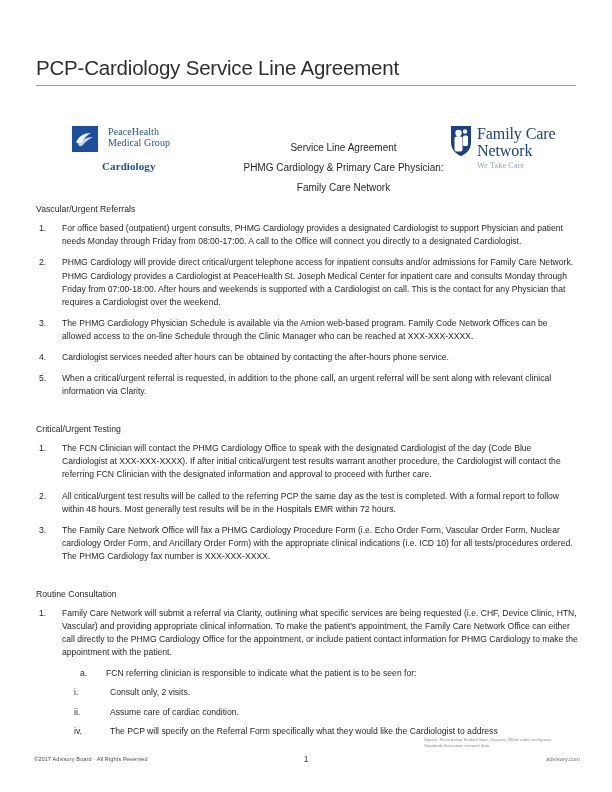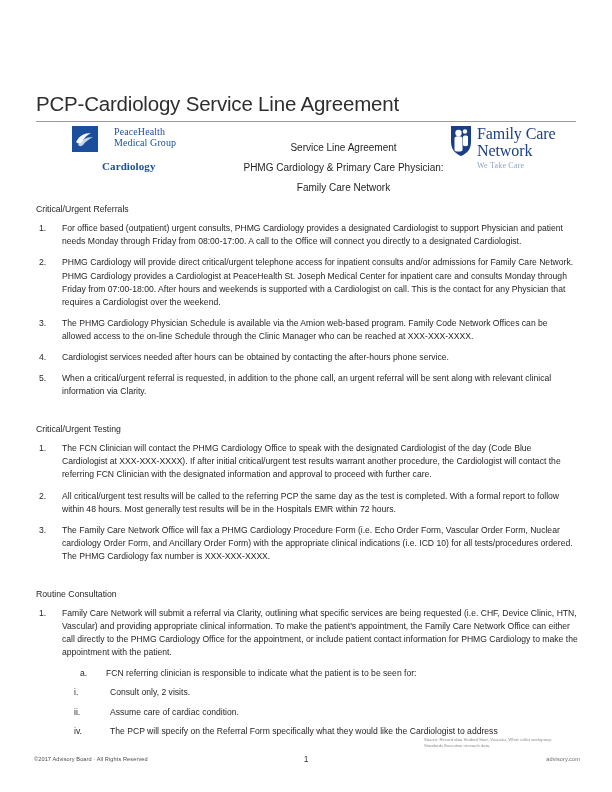--- a/index.html
+++ b/index.html
@@ -17,21 +17,20 @@
     overflow: hidden;
     box-sizing: border-box;
   }
 
   
   .doc-header {
     position: absolute;
     left: 36px;
     top: 56px;
     width: 540px;
-    margin-top: 36px;
   }
   .doc-title {
     font-size: 20.5px;
     font-weight: 400;
     letter-spacing: -0.2px;
     color: #2e2e2e;
     margin: 0 0 5px 0;
     line-height: 1.15;
   }
   .title-rule {
@@ -70,21 +69,21 @@
   }
   .ph-mark {
     width: 26px;
     height: 26px;
     background: #1b4f9c;
     position: relative;
     flex: 0 0 auto;
   }
   .ph-mark svg { display: block; }
   .ph-words {
-    margin-left: 16px;
+    margin-left: 10px;
     line-height: 1.08;
     padding-top: 1px;
   }
   .ph-name1, .ph-name2 {
     font-family: "Liberation Serif", serif;
     font-size: 10px;
     color: #1b4f9c;
     display: block;
     letter-spacing: 0.1px;
   }
@@ -312,21 +311,21 @@
       <div class="fcn-words">
         <span class="fcn-name">Family Care Network</span>
         <span class="fcn-tag">We Take Care</span>
       </div>
     </div>
   </div>
 
   <div class="body-wrap">
 
     <div>
-      <p class="sec-head">Critical/Urgent Referrals</p>
+      <p class="sec-head">Vascular/Urgent Referrals</p>
       <ol class="num-list">
         <li>
           <span class="mk">1.</span>
           <span>For office based (outpatient) urgent consults, PHMG  Cardiology provides a designated Cardiologist to support Physician and patient needs Monday through Friday from 08:00-17:00. A call to the Office will connect you directly to a designated Cardiologist.</span>
         </li>
         <li>
           <span class="mk">2.</span>
           <span>PHMG Cardiology will provide direct critical/urgent telephone access for inpatient consults and/or admissions for Family Care Network. PHMG Cardiology provides a Cardiologist at PeaceHealth St. Joseph Medical Center for inpatient care and consults Monday through Friday from 07:00-18:00. After hours and weekends is supported with a Cardiologist on call. This is the contact for any Physician that requires a Cardiologist over the weekend.</span>
         </li>
         <li>

